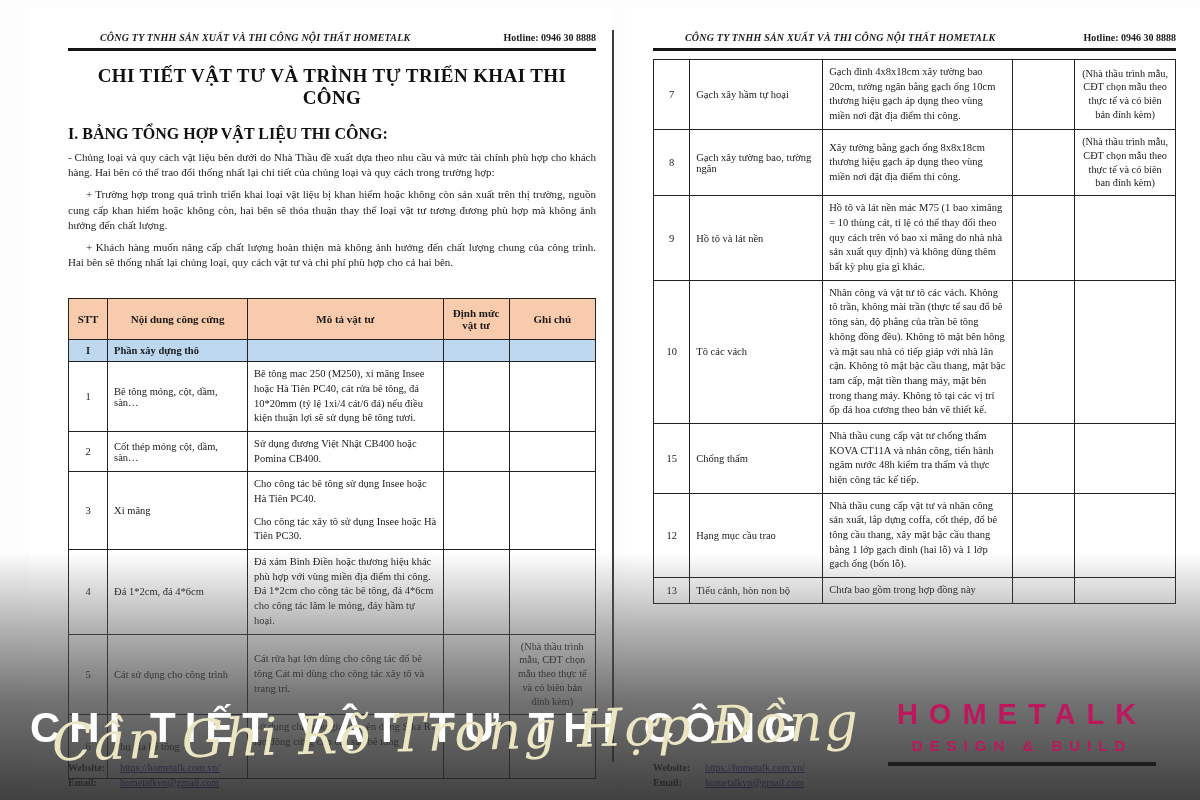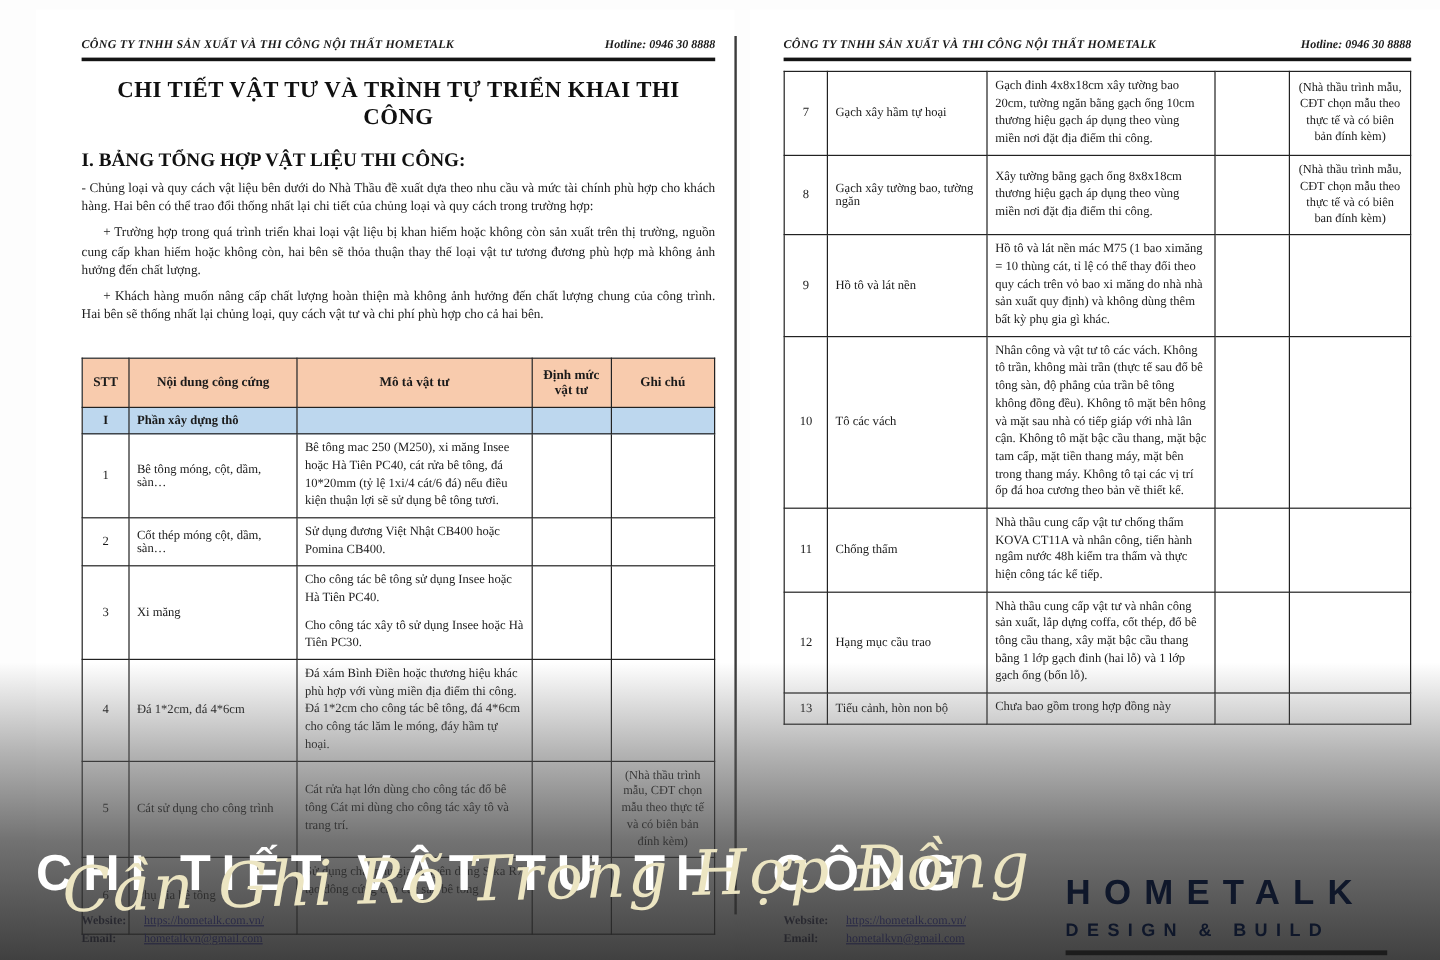--- a/index.html
+++ b/index.html
@@ -15,25 +15,25 @@
   .page {
     position:absolute; top:8px; height:792px; background:#ffffff; overflow:hidden;
   }
   .page-left  { left:30px;  width:582px; padding:24px 16px 0 38px; }
   .page-right { left:625px; width:575px; padding:24px 24px 0 28px; }
   .page-divider {
     position:absolute; left:612px; top:30px; width:2px; height:732px;
     background:#3c3c3c;
   }
 
-  .doc-header { display:flex; justify-content:space-between; align-items:center; }
+  .doc-header { display:flex; justify-content:space-between; align-items:center;margin-left:32px; }
   .doc-company {
     font-size:10px; font-weight:bold; font-style:italic; letter-spacing:.2px; color:#1b1b1b;
   }
-  .doc-hotline { font-size:10px; font-weight:bold; font-style:italic; color:#1b1b1b; }
+  .doc-hotline { font-size:10px; font-weight:bold; color:#1b1b1b; }
   .doc-rule { height:3px; background:#141414; margin-top:5px; }
 
   .doc-title {
     margin-top:14px; text-align:center; font-size:19px; font-weight:bold;
     letter-spacing:.4px; color:#101010;
   }
   .section-heading { margin-top:16px; font-size:16px; font-weight:bold; color:#101010; }
   .intro p {
     font-size:11px; color:#1c1c1c; text-align:justify; line-height:1.38; margin-top:7px;
   }
@@ -80,22 +80,22 @@
     position:absolute; left:30px; top:660px; z-index:6;
     font-family:"Liberation Sans", sans-serif; font-weight:800;
     font-size:42px; letter-spacing:9px; color:#ffffff; white-space:nowrap;margin-top:44px;
   }
   .overlay-script {
     position:absolute; left:52px; top:702px; z-index:6;
     font-family:"DejaVu Serif", serif; font-style:italic;
     font-size:52px; color:var(--script-color); white-space:nowrap;
     transform:rotate(-1.5deg); letter-spacing:2px;
   }
-  .brand { position:absolute; right:44px; top:698px; z-index:6; text-align:left;
-    font-family:"Liberation Sans", sans-serif; color:#0f172a;margin-top:30px; }
+  .brand { position:absolute; right:44px; top:698px; z-index:6; text-align:center;
+    font-family:"Liberation Sans", sans-serif; color:#be185d; }
   .brand-name { font-size:29px; font-weight:700; letter-spacing:11px; }
   .brand-sub { font-size:15px; font-weight:700; letter-spacing:7px; margin-top:6px; }
   .brand-rule { height:4px; width:268px; background:#1c1c1c; margin-top:8px; margin-left:auto; }
 </style>
 </head>
 <body>
 
 <div class="canvas">
 
   <div class="page page-left">
@@ -251,21 +251,21 @@
           <tr>
             <td class="c-stt">10</td>
             <td class="c-work">Tô các vách</td>
             <td class="c-desc">
               <p>Nhân công và vật tư tô các vách. Không tô trần, không mài trần (thực tế sau đổ bê tông sàn, độ phẳng của trần bê tông không đồng đều). Không tô mặt bên hông và mặt sau nhà có tiếp giáp với nhà lân cận. Không tô mặt bậc cầu thang, mặt bậc tam cấp, mặt tiền thang máy, mặt bên trong thang máy. Không tô tại các vị trí ốp đá hoa cương theo bản vẽ thiết kế.</p>
             </td>
             <td class="c-quota"></td>
             <td class="c-note"></td>
           </tr>
           <tr>
-            <td class="c-stt">11</td>
+            <td class="c-stt">15</td>
             <td class="c-work">Chống thấm</td>
             <td class="c-desc">
               <p>Nhà thầu cung cấp vật tư chống thấm KOVA CT11A và nhân công, tiến hành ngâm nước 48h kiểm tra thấm và thực hiện công tác kế tiếp.</p>
             </td>
             <td class="c-quota"></td>
             <td class="c-note"></td>
           </tr>
           <tr>
             <td class="c-stt">12</td>
             <td class="c-work">Hạng mục cầu trao</td>

